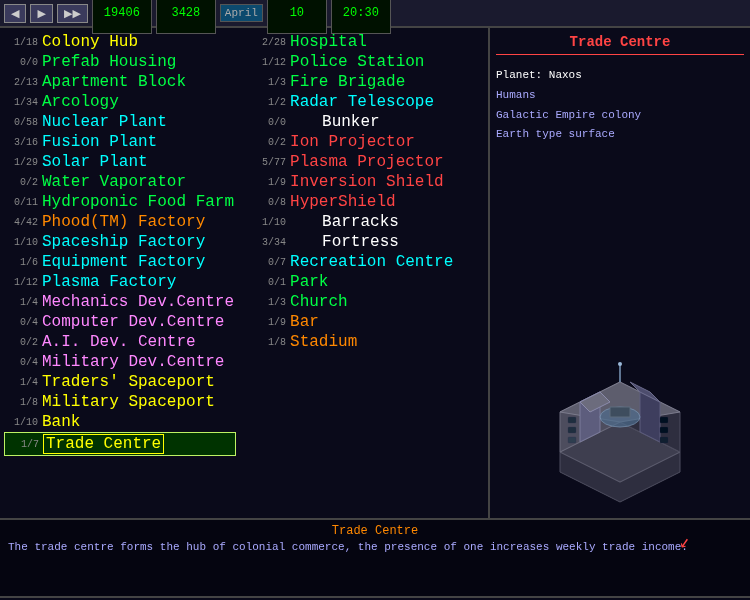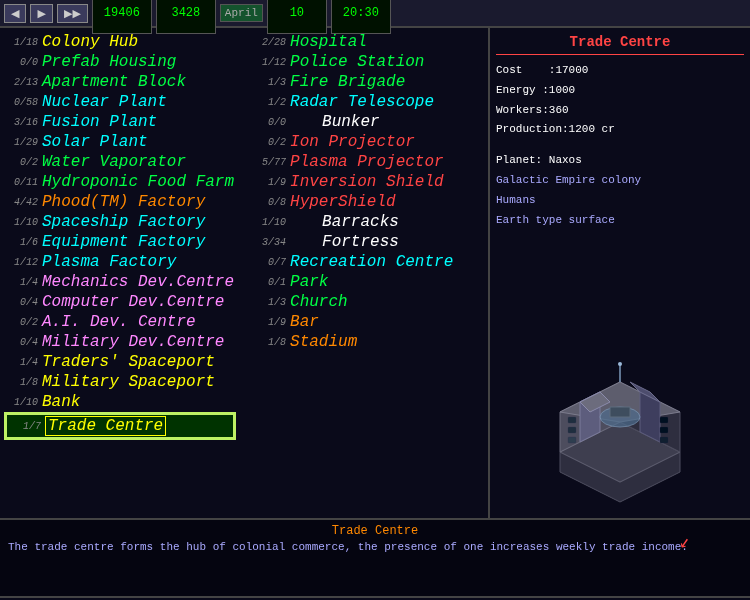--- a/index.html
+++ b/index.html
@@ -36,21 +36,21 @@
       color: #00ff00;
       font-family: 'Courier New', monospace;
       font-size: 12px;
       padding: 13px 6px;
       min-width: 60px;
       text-align: center;
     }
     .top-label {
       color: #aaa;
       font-size: 11px;
-      background: #14532d;
+      background: #0c4a6e;
       padding: 2px 4px;
       border: 1px solid #555;
     }
 
     
     #main {
       display: flex;
       height: 490px;
       background: #0a0a1a;
     }
@@ -59,36 +59,35 @@
     #building-list {
       flex: 0 0 490px;
       padding: 4px;
       overflow: hidden;
       border-right: 2px solid #444;
     }
     .building-columns {
       display: flex;
       gap: 16px;
       height: 100%;
-      font-style: italic;
     }
     .building-col {
       flex: 1;
       font-size: 11px;
     }
     .building-item {
       display: flex;
       align-items: center;
       padding: 1px 2px;
       cursor: pointer;
       white-space: nowrap;
     }
     .building-item.selected {
       background: #003300;
-      border: 3px solid #bef264;
+      border: 1px solid #bef264;
     }
     .building-count {
       color: #888;
       font-size: 10px;
       min-width: 32px;
       text-align: right;
       margin-right: 4px;
     }
     .building-name {
       color: #00ff44;
@@ -220,20 +219,24 @@
           </div>
           <div class="building-item">
             <span class="building-count">0/0</span>
             <span class="building-name green">Prefab Housing</span>
           </div>
           <div class="building-item">
             <span class="building-count">2/13</span>
             <span class="building-name green">Apartment Block</span>
           </div>
           <div class="building-item">
+            <span class="building-count">1/34</span>
+            <span class="building-name green">Arcology</span>
+          </div>
+          <div class="building-item">
             <span class="building-count">0/58</span>
             <span class="building-name cyan">Nuclear Plant</span>
           </div>
           <div class="building-item">
             <span class="building-count">3/16</span>
             <span class="building-name cyan">Fusion Plant</span>
           </div>
           <div class="building-item">
             <span class="building-count">1/29</span>
             <span class="building-name cyan">Solar Plant</span>
@@ -360,30 +363,24 @@
           <div class="building-item">
             <span class="building-count">1/8</span>
             <span class="building-name orange">Stadium</span>
           </div>
         </div>
     </div>
   </div>
 
   <div id="info-panel">
     <div id="info-title">Trade Centre</div>
-    <div class="info-stats">
-      <div><span>Cost</span>&nbsp;&nbsp;&nbsp;&nbsp;<span>:17000</span></div>
-      <div><span>Energy</span> <span>:1000</span></div>
-      <div><span>Workers</span><span>:360</span></div>
-      <div><span>Production</span><span>:1200 cr</span></div>
-    </div>
     <div class="info-planet">
       <div><span>Planet</span><span>: Naxos</span></div>
+      <div>Humans</div>
       <div>Galactic Empire colony</div>
-      <div>Humans</div>
       <div>Earth type surface</div>
     </div>
     <div id="building-image">
 
       <svg width="160" height="150" viewBox="0 0 160 150" class="building-svg">
 
         <polygon points="80,140 20,110 20,90 80,120 140,90 140,110" fill="#334" stroke="#556" stroke-width="1"></polygon>
 
         <polygon points="80,120 20,90 80,60 140,90" fill="#445" stroke="#667" stroke-width="1"></polygon>
 

